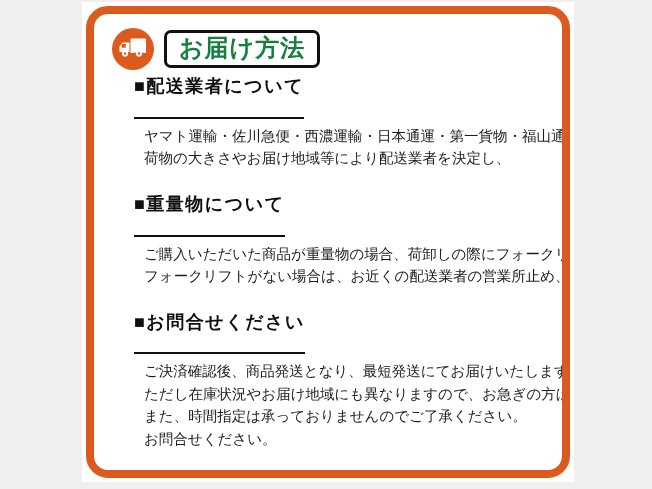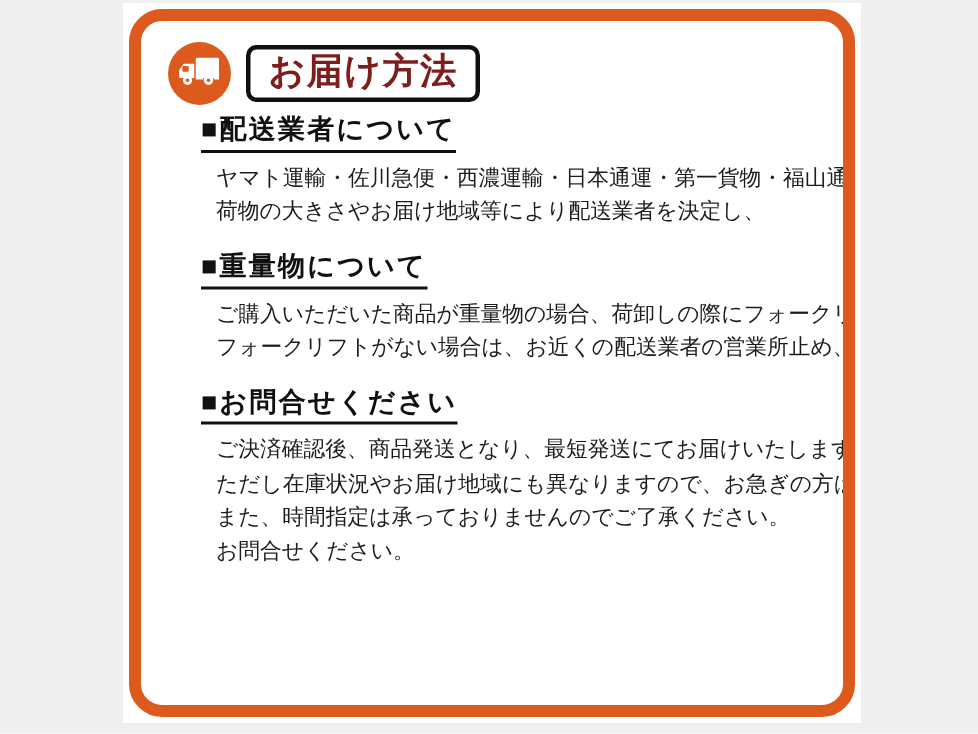--- a/index.html
+++ b/index.html
@@ -46,41 +46,41 @@
     height: 42px;
     flex: 0 0 auto;
   }
   .title-box {
     display: inline-block;
     border: 3px solid #101010;
     border-radius: 7px;
     padding: 1px 12px 3px 12px;
     font-size: 24px;
     font-weight: bold;
-    color: #7f1d1d;
+    color: #15803d;
     letter-spacing: 1px;
     line-height: 1.15;
   }
   .section {
-    margin-top: 15px;
+    margin-top: 25px;
   }
   .section.first {
     margin-top: 5px;
   }
   .section-heading {
     margin-left: 26px;
   }
   .section-heading span {
     display: inline-block;
     font-size: 18px;
     font-weight: bold;
     color: #101010;
     letter-spacing: 1.5px;
     border-bottom: 2px solid #101010;
-    padding-bottom: 3px;
+    padding-bottom: 20px;
     line-height: 1.1;
   }
   .section-body {
     margin-left: 36px;
     margin-top: 6px;
     font-size: 14.5px;
     line-height: 22.5px;
     color: #1c1c1c;
   }
   .line {

